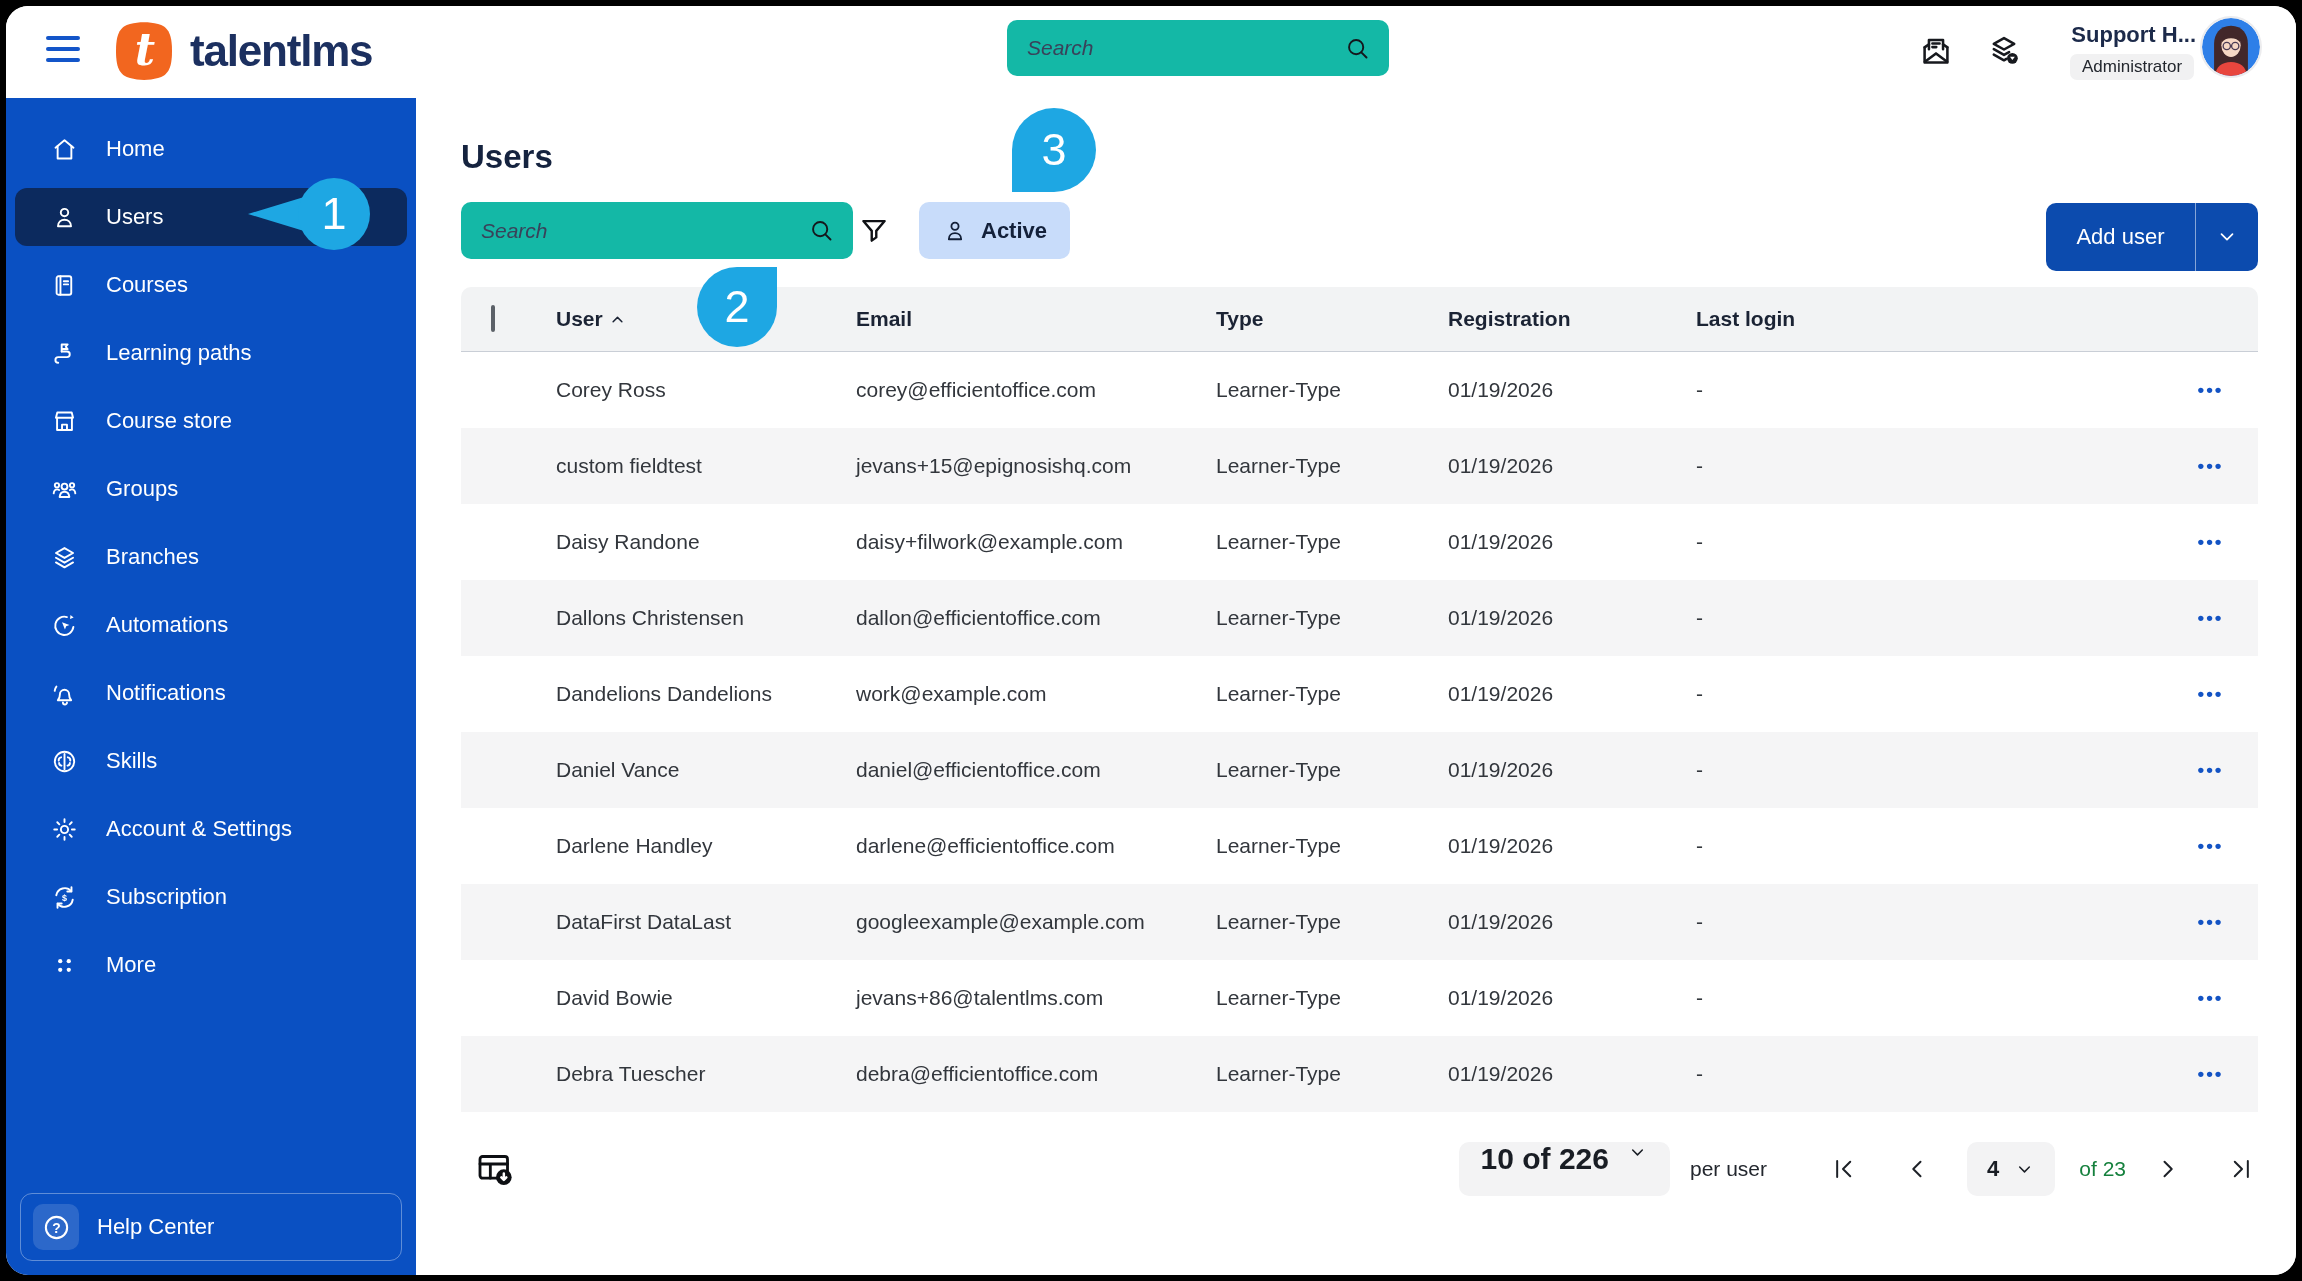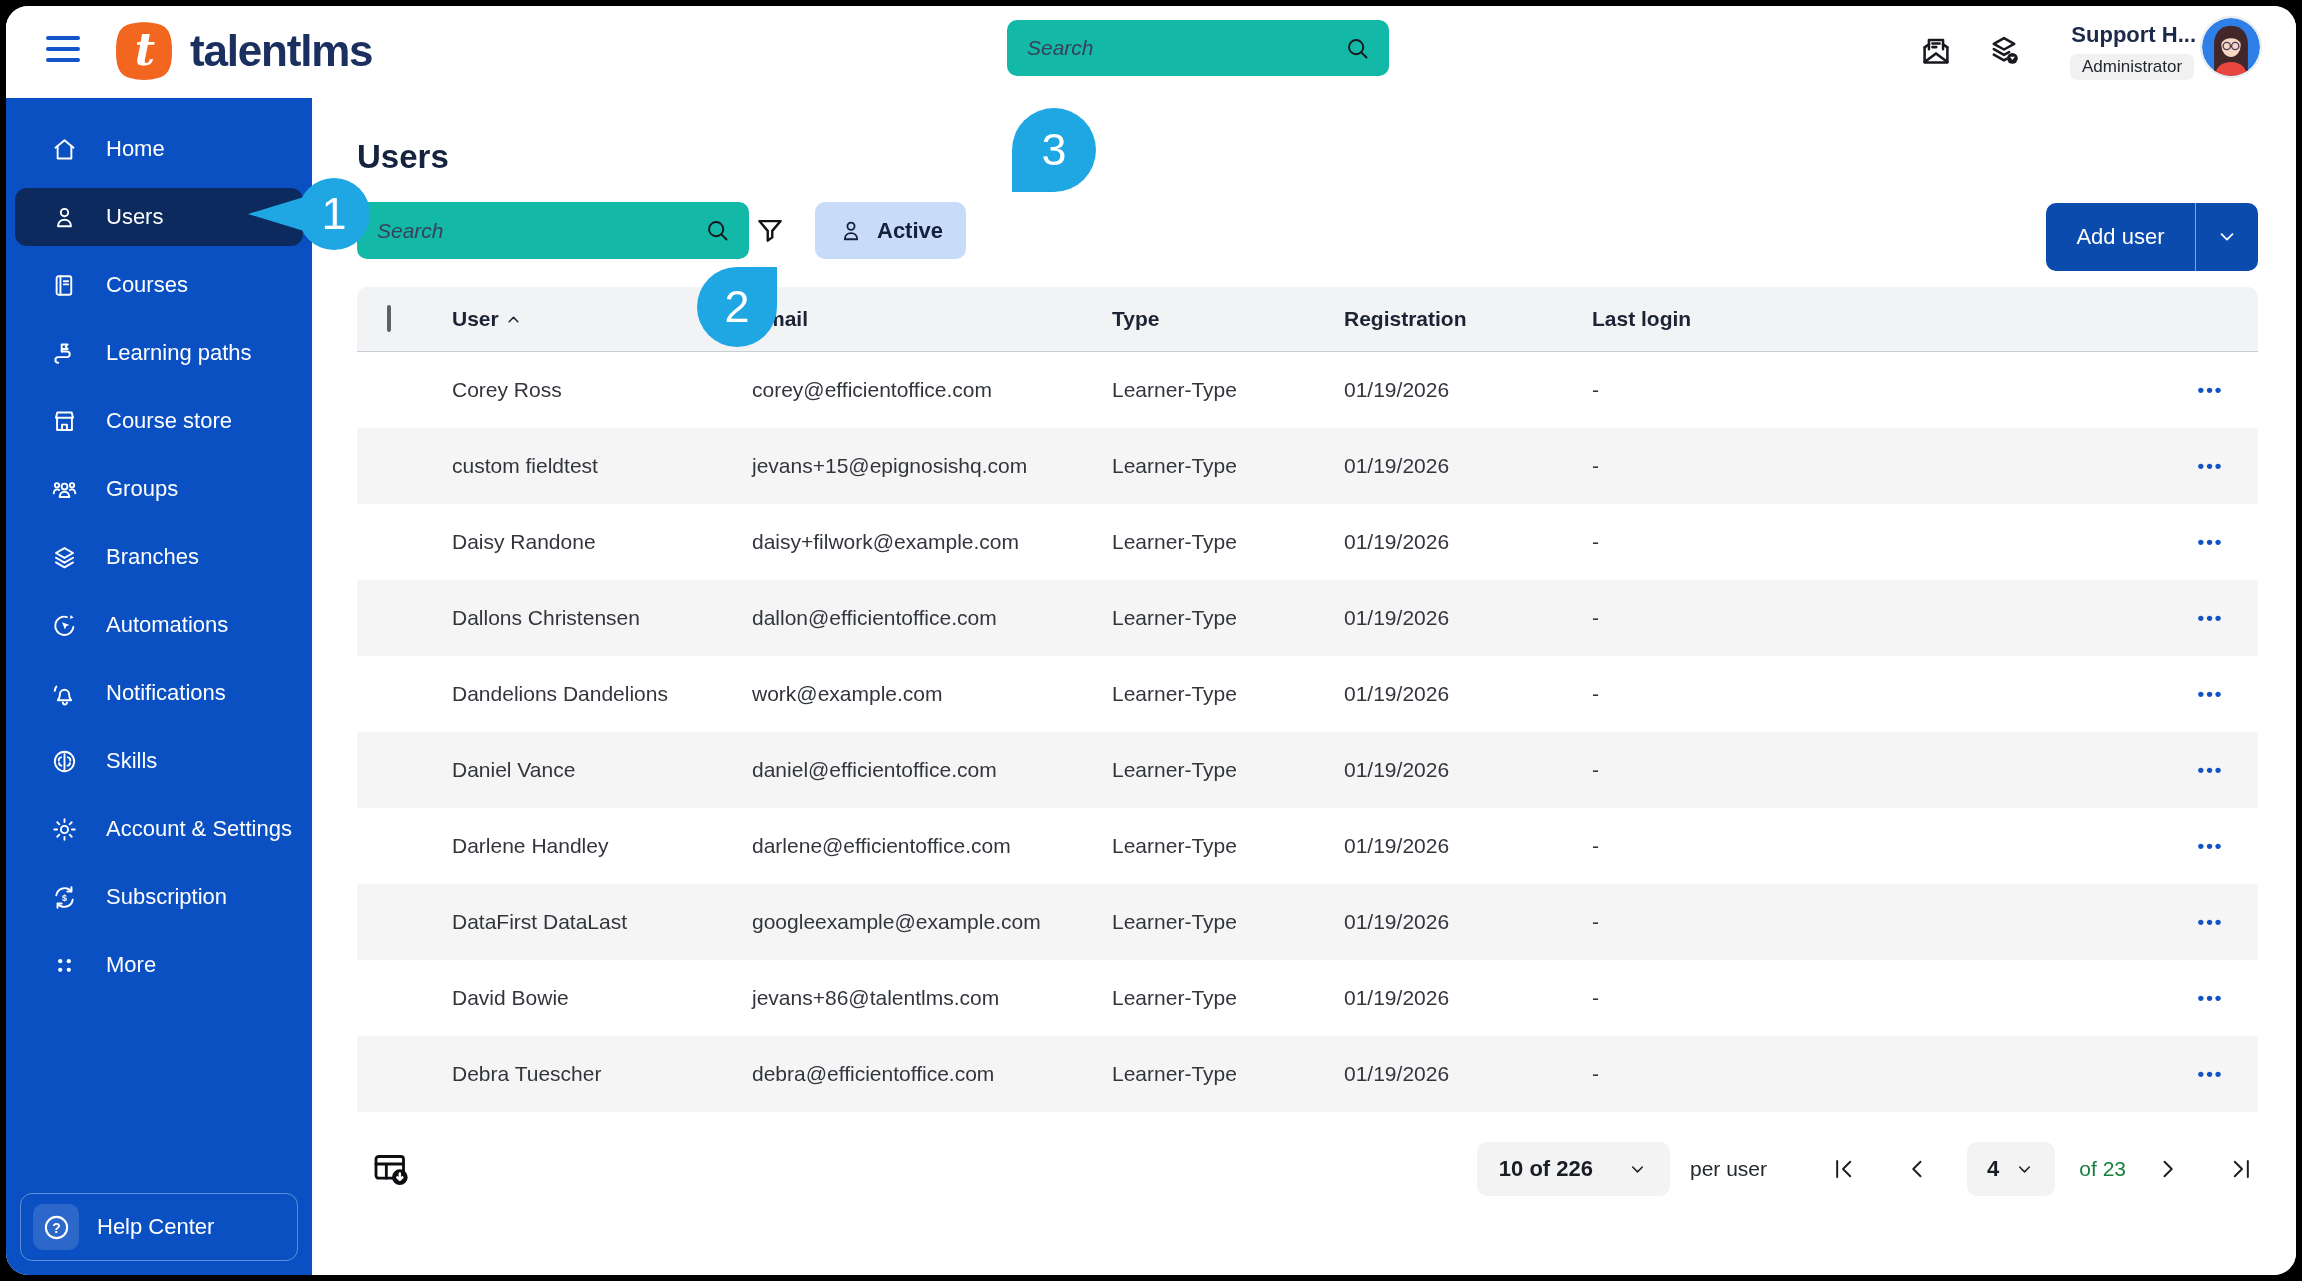--- a/index.html
+++ b/index.html
@@ -26,21 +26,21 @@
   .search-glyph{width:27px;height:27px;color:#15171c;}
   .tb-btn{position:absolute;top:26px;width:36px;height:38px;color:#17191e;background:none;border:0;padding:0;cursor:pointer;}
   .tb-messages{left:1912px;}
   .tb-layers{left:1980px;}
   .profile-name{position:absolute;left:1990px;top:16px;width:200px;text-align:right;font-size:22px;font-weight:700;color:#1c2a4a;white-space:nowrap;overflow:hidden;}
   .role-badge{position:absolute;left:2064px;top:48px;padding:3px 12px;background:#f1f1f2;border-radius:7px;font-size:17px;color:#23272e;}
   .avatar{position:absolute;left:2196px;top:12px;width:58px;height:58px;border-radius:50%;overflow:hidden;box-shadow:0 0 0 2px #ececee;cursor:pointer;}
 
   
   .shell{display:flex;height:calc(100% - 92px);}
-  .sidebar{width:306px;background:#0a50c2;display:flex;flex-direction:column;color:#fff;flex-shrink:0;}
+  .sidebar{width:410px;background:#0a50c2;display:flex;flex-direction:column;color:#fff;flex-shrink:0;}
   .nav{padding:22px 9px 0 9px;flex:1;}
   .nav-item{display:flex;align-items:center;height:58px;margin-bottom:10px;padding-left:36px;gap:28px;border-radius:12px;cursor:pointer;}
   .nav-item.active{background:#0c2a5e;}
   .nav-item .icon{width:27px;height:27px;color:#fff;flex-shrink:0;}
   .nav-label{font-size:22px;color:#fff;}
   .help-box{margin:0 14px 14px;border:1.5px solid rgba(255,255,255,.35);border-radius:12px;height:66px;display:flex;align-items:center;padding:0 12px;gap:18px;cursor:pointer;}
   .help-tile{width:46px;height:46px;background:rgba(255,255,255,.14);border-radius:10px;display:flex;align-items:center;justify-content:center;flex-shrink:0;}
   .help-tile .icon{width:29px;height:29px;color:#fff;}
 
   
@@ -65,21 +65,21 @@
   .sort-caret{width:21px;height:21px;color:#1b2334;}
   .checkbox{width:30px;height:30px;border:2px solid #5c6168;border-radius:7px;background:#fff;margin-left:30px;cursor:pointer;}
   .trow{height:76px;font-size:21px;color:#32363c;}
   .trow:nth-child(even){background:#f5f5f6;}
   .dots-btn{color:#1353c4;font-size:19px;letter-spacing:2px;font-weight:700;background:none;border:0;cursor:pointer;justify-self:center;font-family:inherit;}
 
   
   .footer{margin-top:30px;display:flex;align-items:center;}
   .export-btn{width:44px;height:44px;color:#0d0f13;margin-left:12px;background:none;border:0;padding:2px;cursor:pointer;}
   .pager{margin-left:auto;display:flex;align-items:center;}
-  .page-size-box{height:54px;background:#f3f3f4;border-radius:10px;display:flex;align-items:center;gap:34px;padding:0 22px;font-size:22px;font-weight:700;color:#191d24;cursor:pointer;}
+  .page-size-box{height:54px;background:#f3f3f4;border-radius:10px;display:flex;gap:18px;padding:0 22px;font-size:30px;font-weight:700;color:#191d24;cursor:pointer;}
   .pager .caret{width:21px;height:21px;color:#191d24;}
   .per-page{font-size:21px;color:#23272e;margin:0 60px 0 20px;}
   .pg-btn{width:32px;height:32px;color:#1d2127;background:none;border:0;padding:2px;cursor:pointer;}
   .pg-first{margin-right:42px;}
   .pg-prev{margin-right:34px;}
   .page-box{height:54px;background:#f3f3f4;border-radius:10px;display:flex;align-items:center;gap:15px;padding:0 20px;font-size:22px;font-weight:700;color:#191d24;cursor:pointer;}
   .of-pages{font-size:21px;color:#15803d;margin:0 26px 0 24px;}
   .pg-next{margin-right:42px;}
 
   

